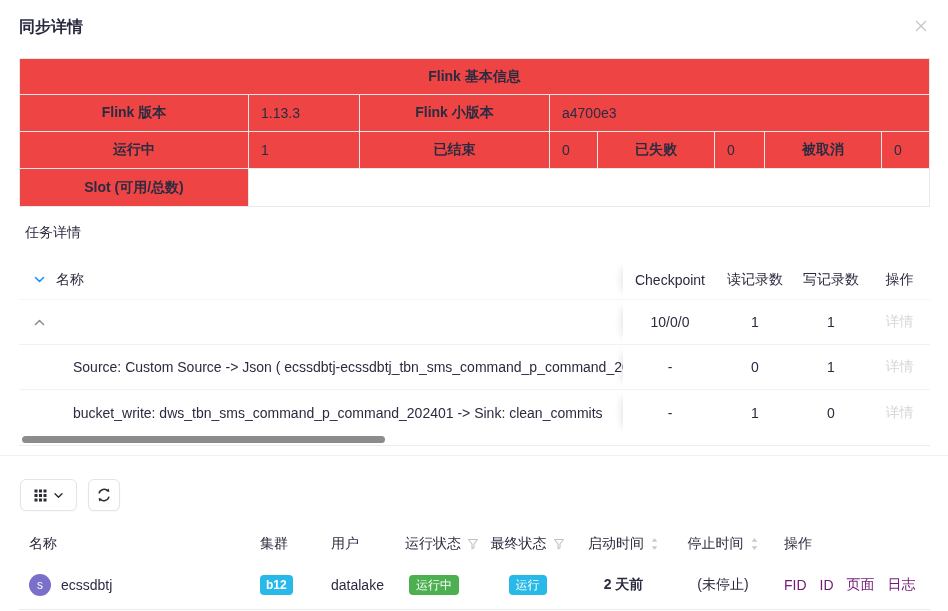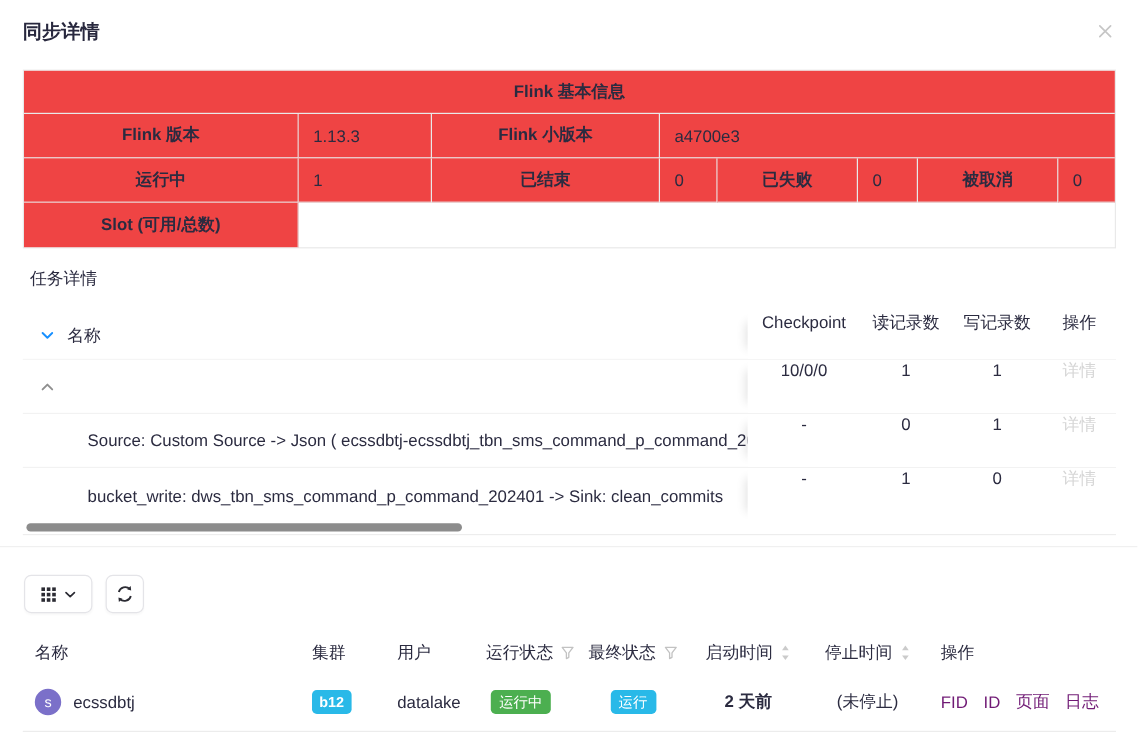--- a/index.html
+++ b/index.html
@@ -29,21 +29,21 @@
   
   .section-title { margin:17px 0 0 25px; height:20px; }
 
   
   .task-table { margin:16px 18px 0 19px; border-bottom:1px solid #ededed; }
   .t-row { display:flex; align-items:stretch; height:45px; border-bottom:1px solid #f2f2f2; }
   .t-head { height:40px; border-bottom:1px solid #f5f5f5; }
   .t-name { flex:1; min-width:0; display:flex; align-items:center; gap:10px;
             padding-left:14px; white-space:nowrap; overflow:hidden; }
   .t-name.child { padding-left:54px; }
-  .t-fixed { display:flex; align-items:flex-start; background:#fff;
+  .t-fixed { display:flex; align-items:center; background:#fff;
              box-shadow:-9px 0 8px -8px rgba(0,0,0,0.12); }
   .t-col { text-align:center; }
   .t-col.ckpt { width:94px; }
   .t-col.read { width:76px; }
   .t-col.write{ width:76px; }
   .t-col.act  { width:61px; }
   .link-disabled { color:#d6d6d6; cursor:pointer; }
   .scroll-track { height:10px; position:relative; }
   .scroll-thumb { position:absolute; left:3px; top:1px; width:363px; height:7px;
                   background:#8c8c8c; border-radius:4px; cursor:grab; }

